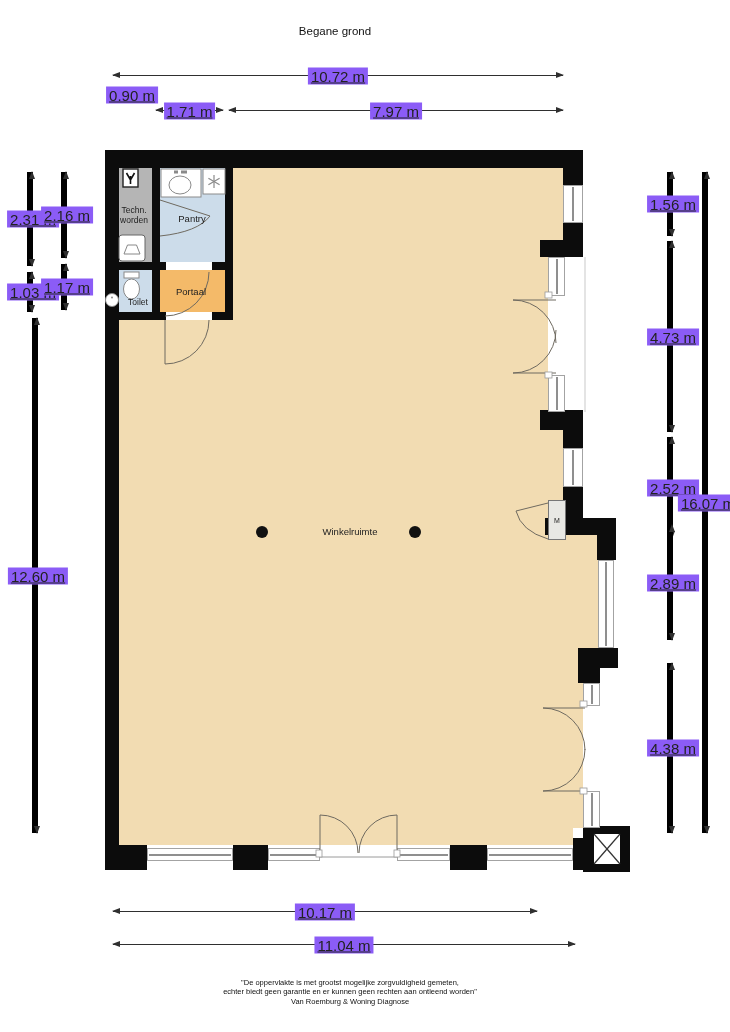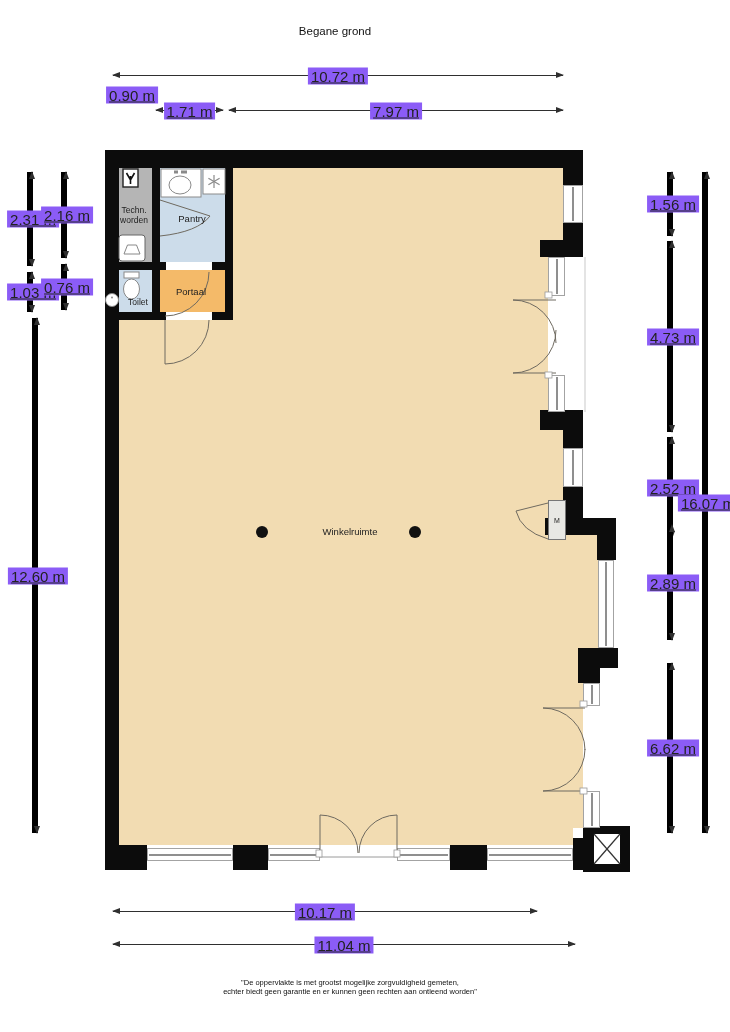--- a/index.html
+++ b/index.html
@@ -235,21 +235,21 @@
       <span class="lbl">12.60 m</span>
   </div>
   <div class="dim dim-v" style="left:61px;top:172px;height:86px">
     <i class="at"></i>
       <i class="ab"></i>
       <span class="lbl">2.16 m</span>
   </div>
   <div class="dim dim-v" style="left:61px;top:264px;height:46px">
     <i class="at"></i>
       <i class="ab"></i>
-      <span class="lbl">0.76 m</span>
+      <span class="lbl">1.17 m</span>
   </div>
 
   <div class="dim dim-v" style="left:667px;top:172px;height:64px">
     <i class="at"></i>
       <i class="ab"></i>
       <span class="lbl">1.56 m</span>
   </div>
   <div class="dim dim-v" style="left:667px;top:241px;height:191px">
     <i class="at"></i>
       <i class="ab"></i>
@@ -261,26 +261,27 @@
       <span class="lbl">2.52 m</span>
   </div>
   <div class="dim dim-v" style="left:667px;top:525px;height:115px">
     <i class="at"></i>
       <i class="ab"></i>
       <span class="lbl">2.89 m</span>
   </div>
   <div class="dim dim-v" style="left:667px;top:663px;height:170px">
     <i class="at"></i>
       <i class="ab"></i>
-      <span class="lbl">6.62 m</span>
+      <span class="lbl">4.38 m</span>
   </div>
   <div class="dim dim-v" style="left:702px;top:172px;height:661px">
     <i class="at"></i>
       <i class="ab"></i>
       <span class="lbl">16.07 m</span>
   </div>
 
   <div class="footer">
     <div>"De oppervlakte is met grootst mogelijke zorgvuldigheid gemeten,</div>
     <div>echter biedt geen garantie en er kunnen geen rechten aan ontleend worden"</div>
+    <div>Van Roemburg &amp; Woning Diagnose</div>
   </div>
 
 </div>
 
 </body></html>

